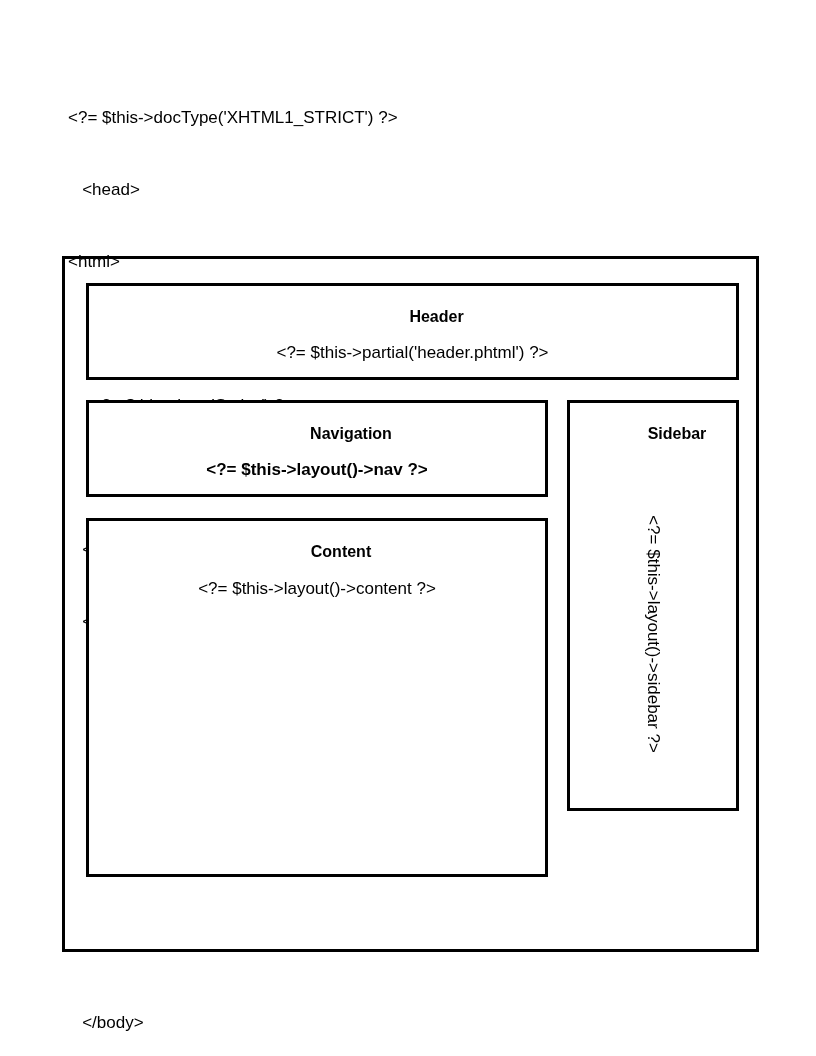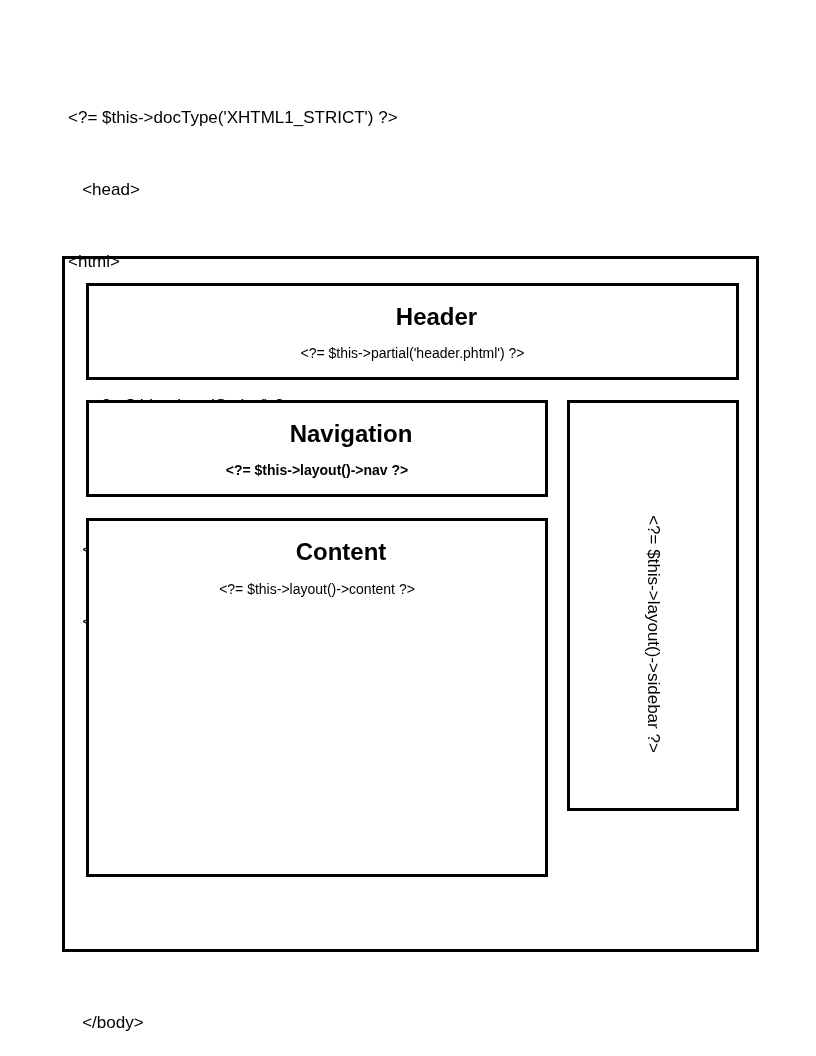--- a/index.html
+++ b/index.html
@@ -44,29 +44,29 @@
   
   .region-box {
     position: absolute;
     border: 3px solid #000000;
     box-sizing: border-box;
     background: #ffffff;
   }
   .region-title {
     display: block;
     text-align: center;
-    font-size: 24px;
+    font-size: 16px;
     font-weight: bold;
     line-height: 22px;
     padding-left: 48px;
   }
   .region-code {
     display: block;
     text-align: center;
-    font-size: 14px;
+    font-size: 17px;
     line-height: 22px;
     white-space: pre;
   }
 
   
   #region-header {
     left: 21px;  top: 24px;  width: 653px; height: 97px;
   }
   #region-header .region-title { margin-top: 20px; }
   #region-header .region-code  { margin-top: 14px; }
@@ -137,20 +137,21 @@
     <span class="region-title">Navigation</span>
     <span class="region-code">&lt;?= $this-&gt;layout()-&gt;nav ?&gt;</span>
   </div>
 
   <div class="region-box" id="region-content">
     <span class="region-title">Content</span>
     <span class="region-code">&lt;?= $this-&gt;layout()-&gt;content ?&gt;</span>
   </div>
 
   <div class="region-box" id="region-sidebar">
+    <span class="region-title">Sidebar</span>
     <div class="sidebar-rotated-wrap">
       <span class="sidebar-rotated">&lt;?= $this-&gt;layout()-&gt;sidebar ?&gt;</span>
     </div>
   </div>
 
 
 </div>
 
 <div class="code-block" id="code-bot">
   <span class="code-line">   &lt;/body&gt;</span>

